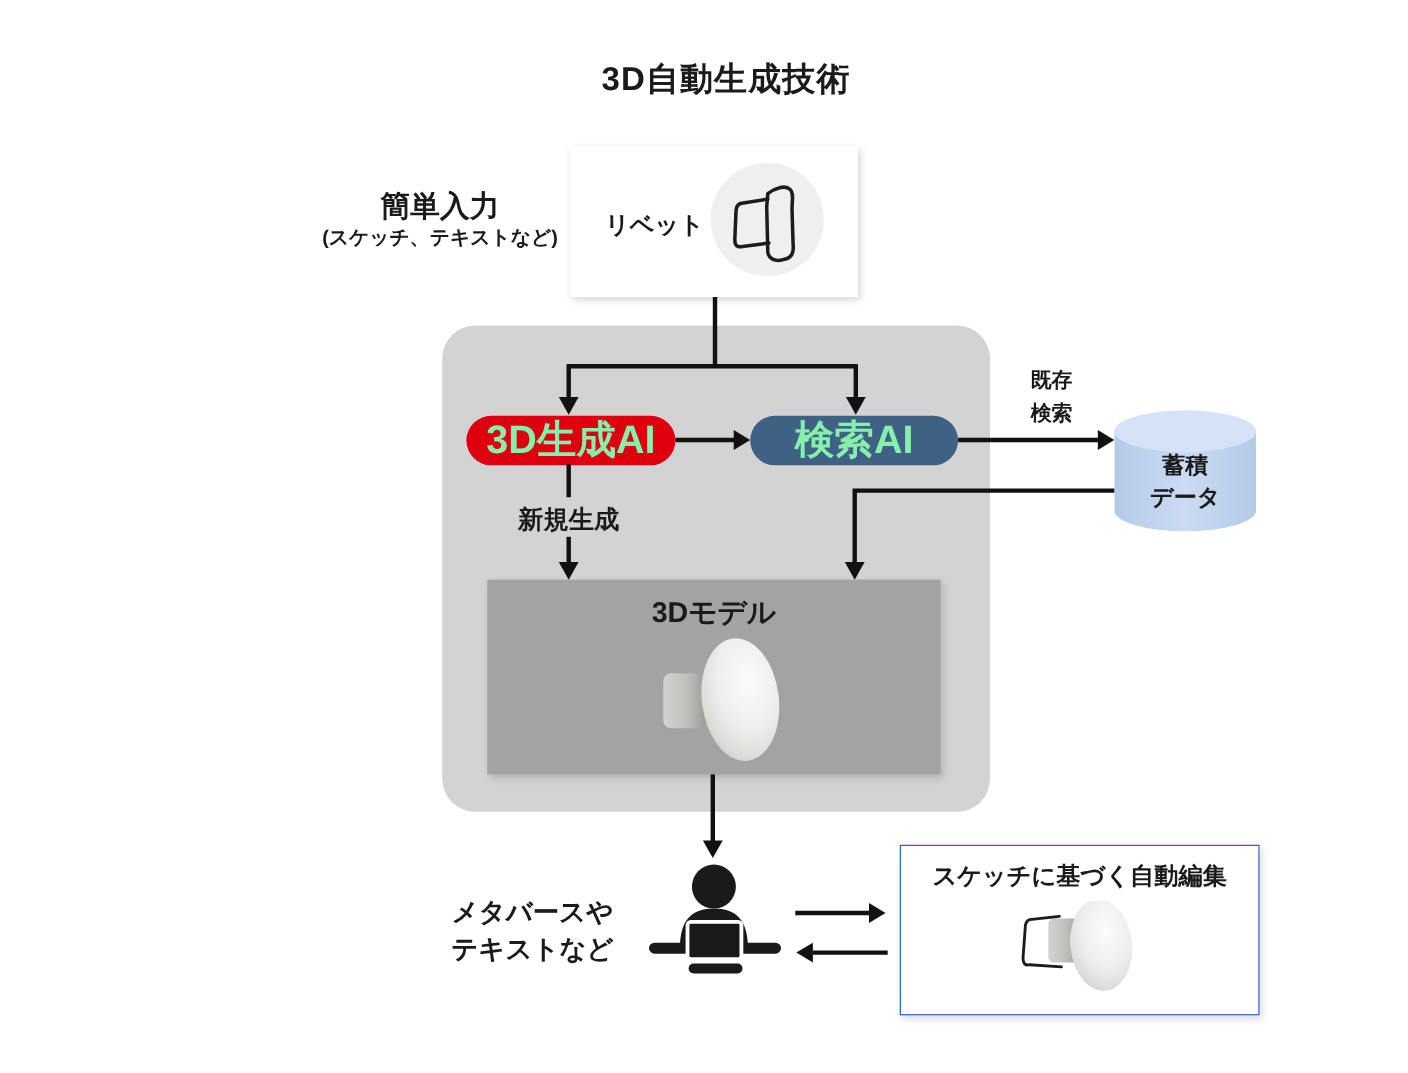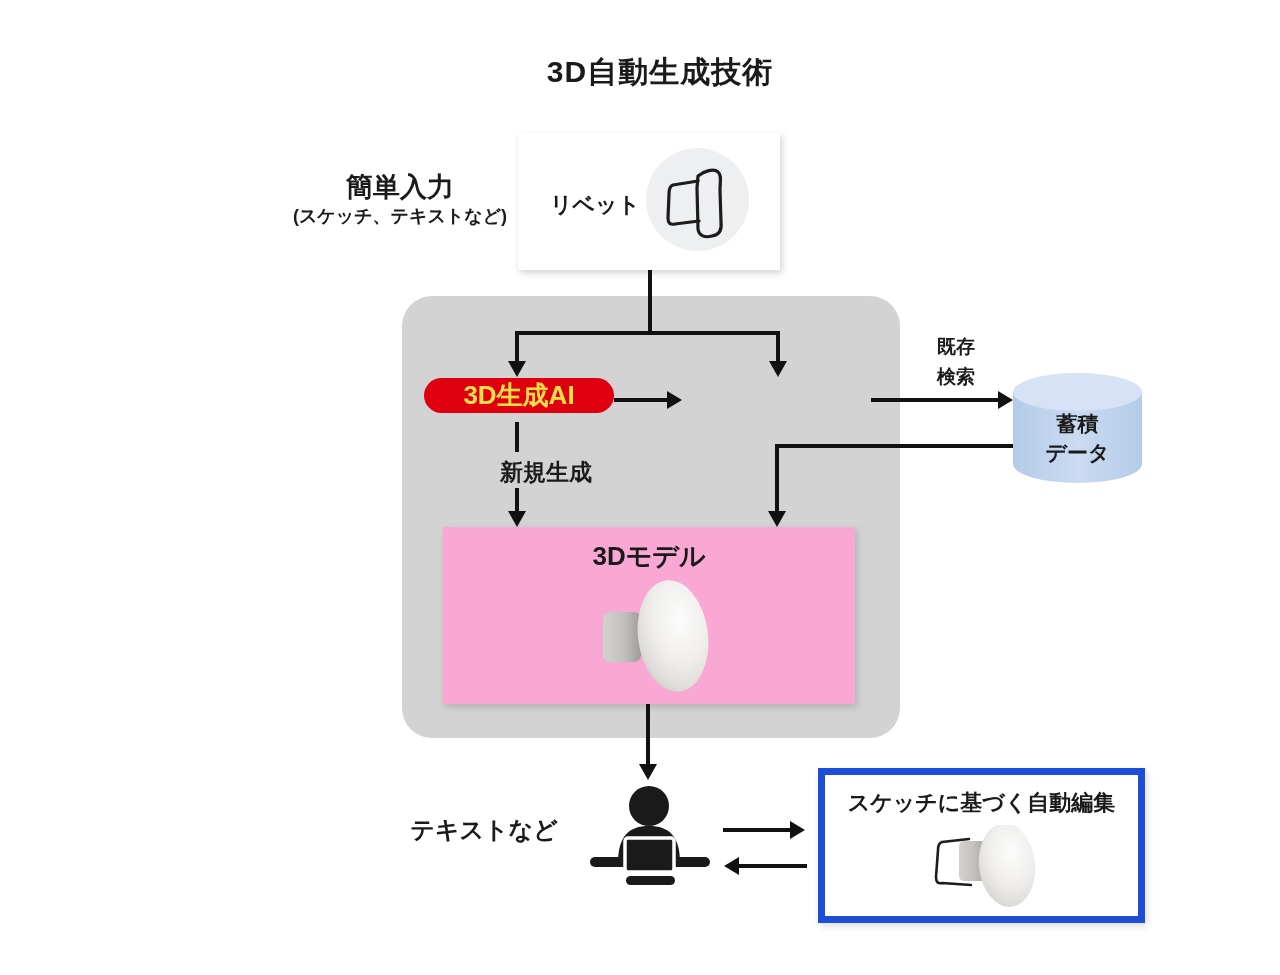--- a/index.html
+++ b/index.html
@@ -21,38 +21,38 @@
   .input-label .l1{display:block;font-size:27px;font-weight:700;line-height:30px;}
   .input-label .l2{display:block;font-size:18px;font-weight:700;line-height:24px;margin-top:2px;}
 
   .rivet-box{left:518px;top:133px;width:262px;height:137px;background:#fff;
     box-shadow:2px 3px 7px rgba(0,0,0,.18);}
   .rivet-box .lbl{position:absolute;left:32px;top:57px;font-size:22px;font-weight:700;}
   .sketch-circle{position:absolute;left:128px;top:15px;width:103px;height:103px;border-radius:50%;background:#edeff1;}
 
   .gray-panel{left:402px;top:296px;width:498px;height:442px;border-radius:30px;background:var(--panel-gray);}
 
-  .pill{height:35px;border-radius:23px;display:flex;align-items:center;justify-content:center;
-    color:#fde047;font-size:26px;font-weight:700;}
+  .pill{height:45px;border-radius:23px;display:flex;align-items:center;justify-content:center;
+    color:#86efac;font-size:36px;font-weight:700;}
   .pill-red{left:424px;top:378px;width:190px;background:var(--accent-red);}
   .pill-blue{left:682px;top:378px;width:189px;background:var(--accent-blue);}
 
-  .label-new-gen{left:442px;top:457px;width:150px;text-align:right;font-size:23px;font-weight:700;}
+  .label-new-gen{left:442px;top:457px;width:150px;text-align:center;font-size:23px;font-weight:700;}
   .label-existing{left:906px;top:332px;width:100px;text-align:center;font-size:19px;font-weight:700;line-height:30px;}
 
-  .model-box{left:443px;top:527px;width:412px;height:177px;background:#f9a8d4;
+  .model-box{left:443px;top:527px;width:412px;height:177px;background:#a3a3a3;
     box-shadow:2px 3px 7px rgba(0,0,0,.16);}
   .model-box .box-title{position:absolute;left:0;top:12px;width:100%;text-align:center;font-size:26px;font-weight:700;}
 
   .cylinder{left:1013px;top:372px;width:129px;height:112px;}
   .cylinder .txt{position:absolute;left:0;top:37px;width:100%;text-align:center;font-size:21px;font-weight:700;line-height:29px;color:var(--ink);}
 
   .usage-label{left:370px;top:813px;width:228px;text-align:center;font-size:24px;font-weight:700;line-height:34px;}
 
-  .edit-box{left:818px;top:768px;width:327px;height:155px;background:#fff;border:7px solid #1d4ed8;
+  .edit-box{left:818px;top:768px;width:327px;height:155px;background:#fff;border:1px solid #1d4ed8;
     box-shadow:2px 3px 7px rgba(0,0,0,.14);}
   .edit-box .box-title{position:absolute;left:0;top:13px;width:100%;text-align:center;font-size:22px;font-weight:700;}
 
   svg{display:block;}
   .overlay{left:0;top:0;pointer-events:none;z-index:6;}
 </style>
 </head>
 <body>
 
 <div class="canvas">
@@ -73,20 +73,23 @@
 
   <div class="abs input-label">
     <span class="l1">簡単入力</span>
     <span class="l2">(スケッチ、テキストなど)</span>
   </div>
 
   <div class="abs gray-panel"></div>
 
   <div class="abs pill pill-red">
     <span>3D生成AI</span>
+  </div>
+  <div class="abs pill pill-blue">
+    <span>検索AI</span>
   </div>
 
   <div class="abs label-new-gen">新規生成</div>
   <div class="abs label-existing">
     <span style="display:block">既存</span>
     <span style="display:block">検索</span>
   </div>
 
   <div class="abs model-box">
     <div class="box-title">3Dモデル</div>
@@ -121,20 +124,21 @@
       <path d="M0 20 L0 92 A64.5 19 0 0 0 129 92 L129 20 Z" fill="url(#cylB)"></path>
       <ellipse cx="64.5" cy="20" rx="64.5" ry="19" fill="var(--cylinder-top-blue)"></ellipse>
     </svg>
     <div class="txt">
       <span style="display:block">蓄積</span>
       <span style="display:block">データ</span>
     </div>
   </div>
 
   <div class="abs usage-label">
+    <span style="display:block">メタバースや</span>
     <span style="display:block">テキストなど</span>
   </div>
 
   <svg class="abs" style="left:588px;top:785px;" width="124" height="102" viewBox="0 0 124 102">
     <g fill="#1a1a1a">
       <circle cx="61" cy="21" r="20"></circle>
       <path d="M30 78 C30 51 41 41 61 41 C81 41 92 51 92 78 Z"></path>
       <rect x="2" y="72" width="120" height="10" rx="5"></rect>
       <rect x="37" y="53" width="49" height="34" rx="3" stroke="#ffffff" stroke-width="3.5"></rect>
       <rect x="38" y="91" width="49" height="9" rx="4.5"></rect>

